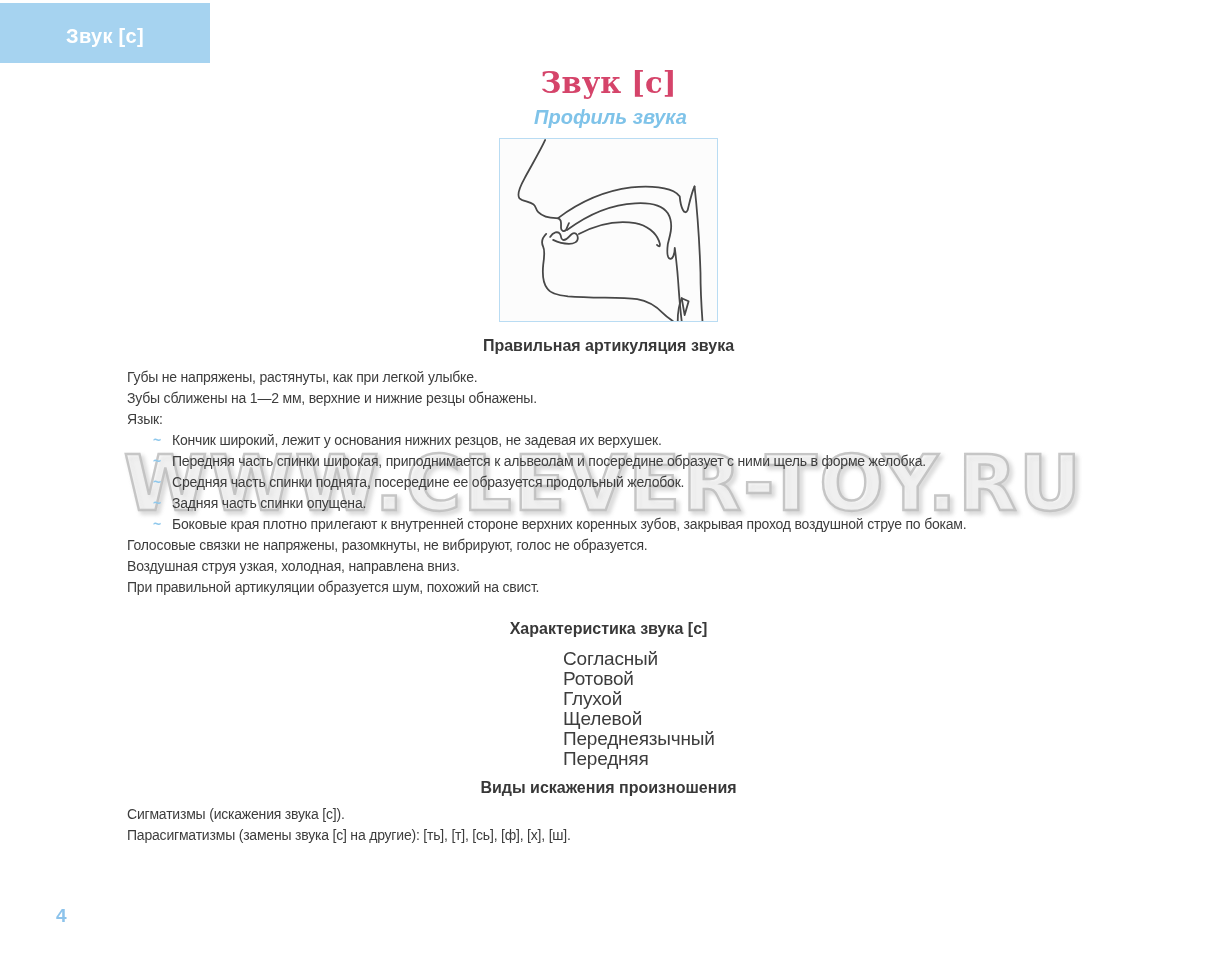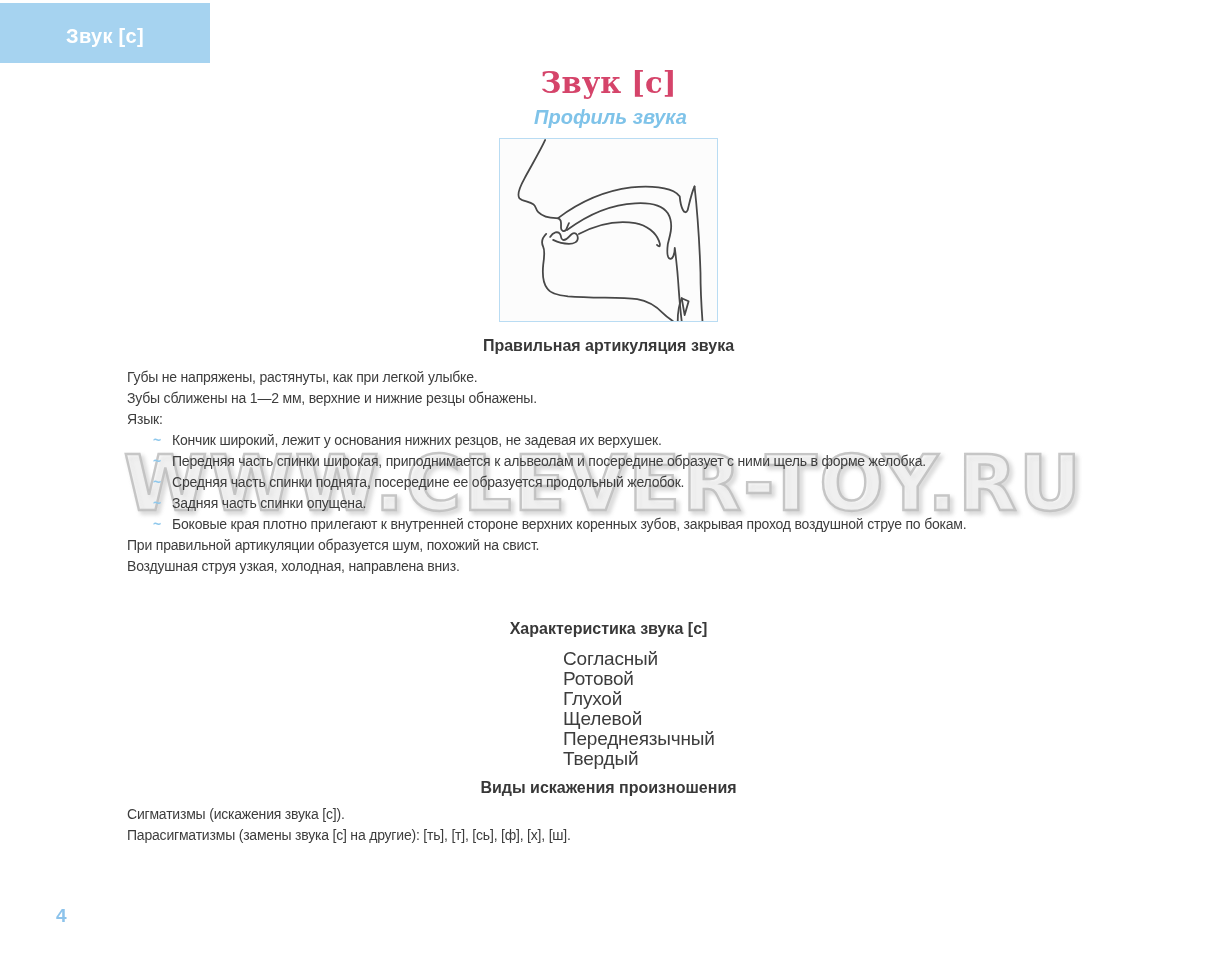--- a/index.html
+++ b/index.html
@@ -105,33 +105,34 @@
 
   <div class="textblock">
     <p>Губы не напряжены, растянуты, как при легкой улыбке.</p>
     <p>Зубы сближены на 1—2 мм, верхние и нижние резцы обнажены.</p>
     <p>Язык:</p>
     <p class="bullet"><span class="tilde">~</span><span>Кончик широкий, лежит у основания нижних резцов, не задевая их верхушек.</span></p>
     <p class="bullet"><span class="tilde">~</span><span>Передняя часть спинки широкая, приподнимается к альвеолам и посередине образует с ними щель в форме желобка.</span></p>
     <p class="bullet"><span class="tilde">~</span><span>Средняя часть спинки поднята, посередине ее образуется продольный желобок.</span></p>
     <p class="bullet"><span class="tilde">~</span><span>Задняя часть спинки опущена.</span></p>
     <p class="bullet"><span class="tilde">~</span><span>Боковые края плотно прилегают к внутренней стороне верхних коренных зубов, закрывая проход воздушной струе по бокам.</span></p>
+    <p>Голосовые связки не напряжены, разомкнуты, не вибрируют, голос не образуется.</p>
+    <p>Воздушная струя узкая, холодная, направлена вниз.</p>
     <p>При правильной артикуляции образуется шум, похожий на свист.</p>
-    <p>Воздушная струя узкая, холодная, направлена вниз.</p>
   </div>
 
   <h2 class="h2 h-char">Характеристика звука [с]</h2>
 
   <div class="charlist">
     <p>Согласный</p>
     <p>Ротовой</p>
     <p>Глухой</p>
     <p>Щелевой</p>
     <p>Переднеязычный</p>
-    <p>Твердый</p>
+    <p>Передняя</p>
   </div>
 
   <h2 class="h2 h-viol">Виды искажения произношения</h2>
 
   <div class="violblock">
     <p>Сигматизмы (искажения звука [с]).</p>
     <p>Парасигматизмы (замены звука [с] на другие): [ть], [т], [сь], [ф], [х], [ш].</p>
   </div>
 
   <div class="pagenum">4</div>

